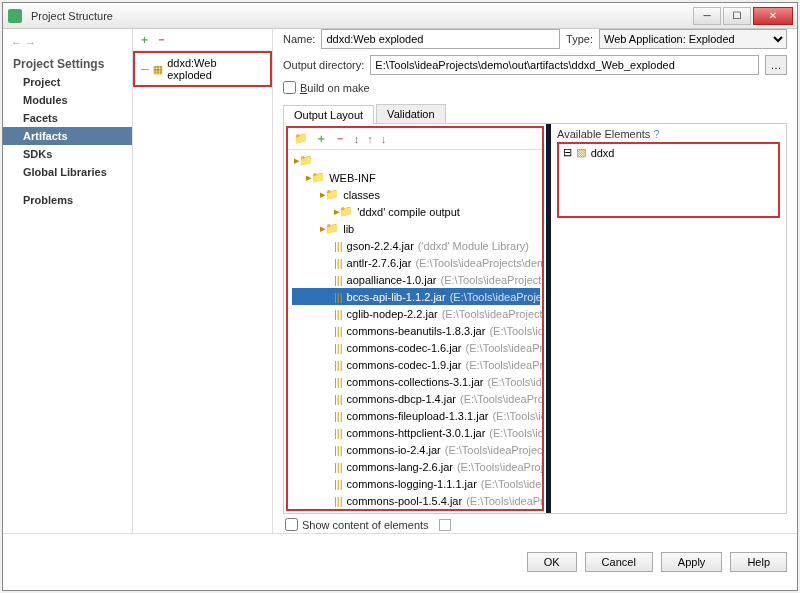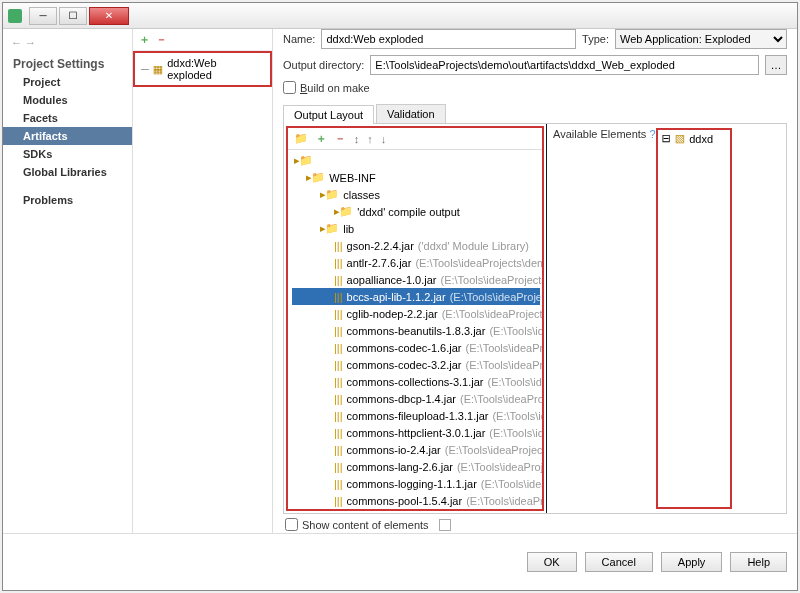--- a/index.html
+++ b/index.html
@@ -40,41 +40,42 @@
 .tree { flex: 1; overflow: auto; padding: 2px 2px 2px 4px; }
 .tree-row { white-space: nowrap; padding: 1px 2px; display: flex; align-items: center; gap: 4px; height: 17px; }
 .tree-row.sel { background: #2f6fb3; color: #fff; }
 .tree-row .hint { color: #999; }
 .tree-row.sel .hint { color: #cfe0f0; }
 .ind1 { padding-left: 14px; }
 .ind2 { padding-left: 28px; }
 .ind3 { padding-left: 42px; }
 .ic-folder { color: #b80; }
 .ic-lib { color: #c90; }
-.avail { width: 240px; border-left: 1px solid #0f172a; padding: 4px 6px; display: flex; flex-direction: row; }
+.avail { width: 240px; border-left: 5px solid #0f172a; padding: 4px 6px; display: flex; flex-direction: column; }
 .avail-hd { color: #333; margin-bottom: 2px; }
 .avail-hd .q { color: #59d; }
 .avail-box { border: 2px solid #c33; flex: 0 0 76px; padding: 2px 4px; }
 .avail-row { display: flex; align-items: center; gap: 4px; }
 .bottom { border-top: 1px solid #ddd; padding: 18px 10px; display: flex; align-items: center; gap: 8px; }
 .bottom .spacer { flex: 1; }
 .btn { border: 1px solid #aaa; background: linear-gradient(#fafafa,#e6e6e6); padding: 3px 16px; }
 .chk { display: flex; align-items: flex-end; gap: 4px; }
 .browse-btn { width: 22px; height: 20px; border: 1px solid #aaa; background: #eee; display: flex; align-items: center; justify-content: center; }
 </style>
 </head>
 <body>
 
 <div class="window">
   <div class="titlebar">
     <span class="tb-icon">
       <svg width="14" height="14">
           <rect width="14" height="14" fill="#4a6" rx="2"></rect>
         </svg>
     </span>
+    <span class="title">Project Structure</span>
     <div class="win-btns">
       <div class="win-btn">─</div>
       <div class="win-btn">☐</div>
       <div class="win-btn win-close">✕</div>
     </div>
   </div>
 
   <div class="body">
     <div class="sidebar">
       <div class="sb-tools">← →</div>
@@ -99,21 +100,21 @@
         <span class="ic">▦</span>
         <span>ddxd:Web exploded</span>
       </div>
     </div>
 
     <div class="main">
       <div class="form-row">
         <label>Name:</label>
         <input type="text" style="flex: 1 1 0%;" value="ddxd:Web exploded">
         <label>Type:</label>
-        <select style="width:172px">
+        <select style="width:188px">
           <option>Web Application: Exploded</option>
         </select>
       </div>
       <div class="form-row">
         <label>Output directory:</label>
         <input type="text" style="flex: 1 1 0%;" value="E:\Tools\ideaProjects\demo\out\artifacts\ddxd_Web_exploded">
         <div class="browse-btn">…</div>
       </div>
       <div class="form-row chk">
         <input type="checkbox" style="">
@@ -186,21 +187,21 @@
                 <span>commons-beanutils-1.8.3.jar</span> 
                 <span class="hint">(E:\Tools\ideaProject</span>
               </div>
               <div class="tree-row ind3">
                 <span class="ic-lib">|||</span>
                 <span>commons-codec-1.6.jar</span> 
                 <span class="hint">(E:\Tools\ideaProjects\der</span>
               </div>
               <div class="tree-row ind3">
                 <span class="ic-lib">|||</span>
-                <span>commons-codec-3.2.jar</span> 
+                <span>commons-codec-1.9.jar</span> 
                 <span class="hint">(E:\Tools\ideaProjects\der</span>
               </div>
               <div class="tree-row ind3">
                 <span class="ic-lib">|||</span>
                 <span>commons-collections-3.1.jar</span> 
                 <span class="hint">(E:\Tools\ideaProject</span>
               </div>
               <div class="tree-row ind3">
                 <span class="ic-lib">|||</span>
                 <span>commons-dbcp-1.4.jar</span> 

